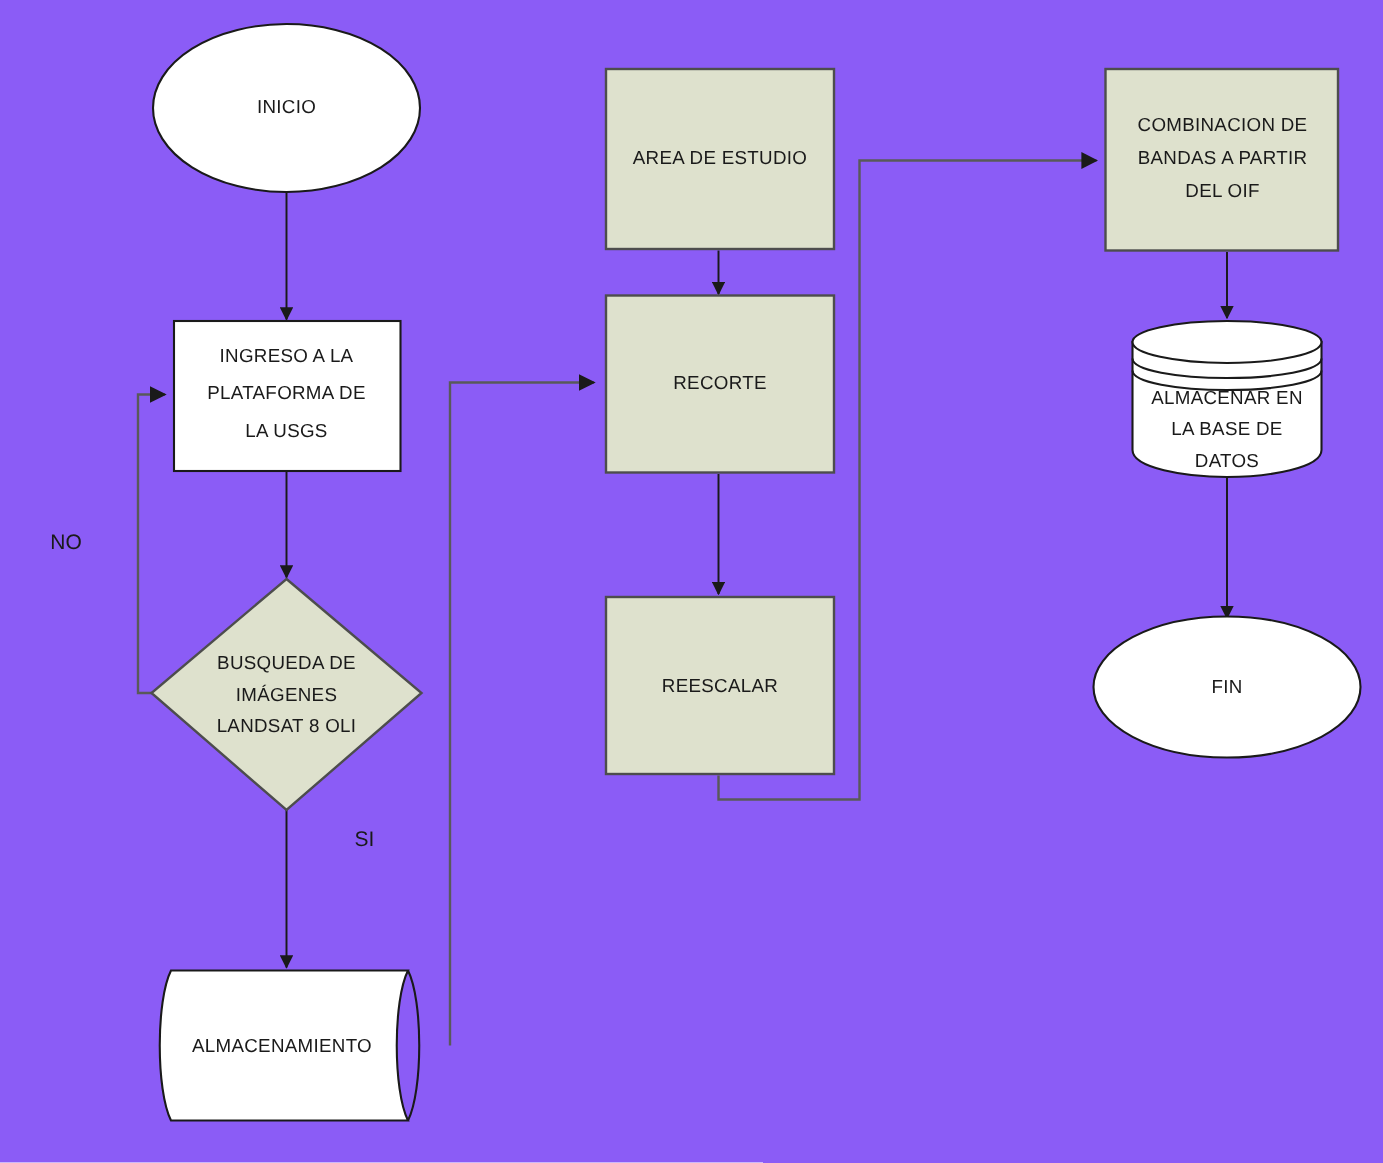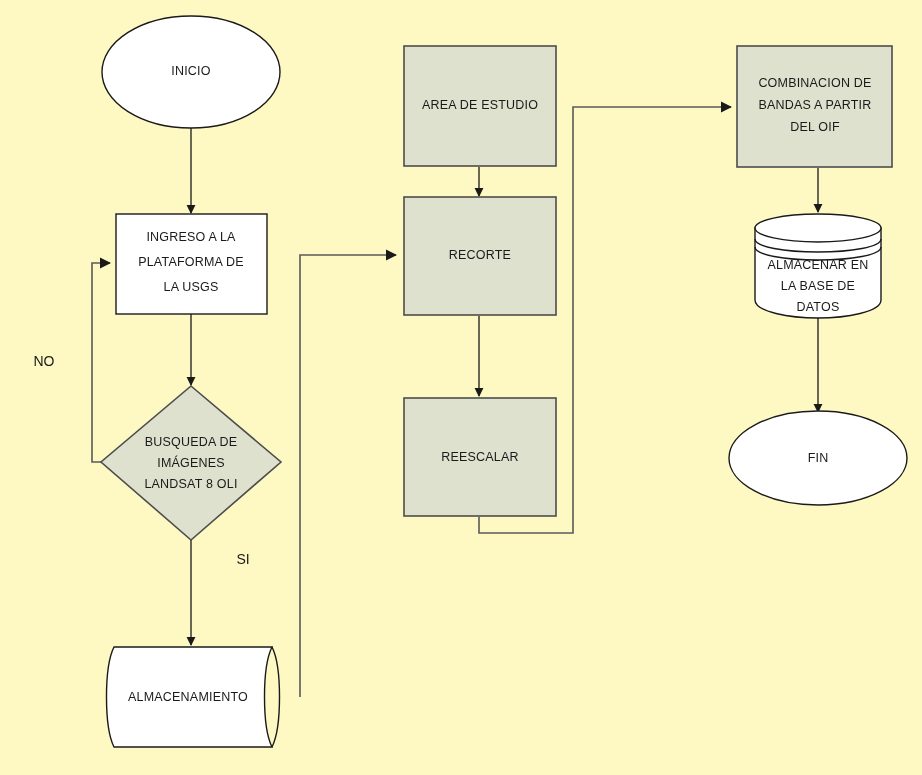--- a/index.html
+++ b/index.html
@@ -11,21 +11,21 @@
   body {
     width: 922px;
     height: 775px;
     font-family: "Liberation Sans", sans-serif;
     overflow: hidden;
   }
   #diagram-root {
     position: relative;
     width: 922px;
     height: 775px;
-    background: #fef9c3;
+    background: #8b5cf6;
   }
   svg.flow {
     display: block;
     width: 922px;
     height: 775px;
   }
   .node-shape {
     stroke: #4d4d4d;
     stroke-width: 1.6;
   }

